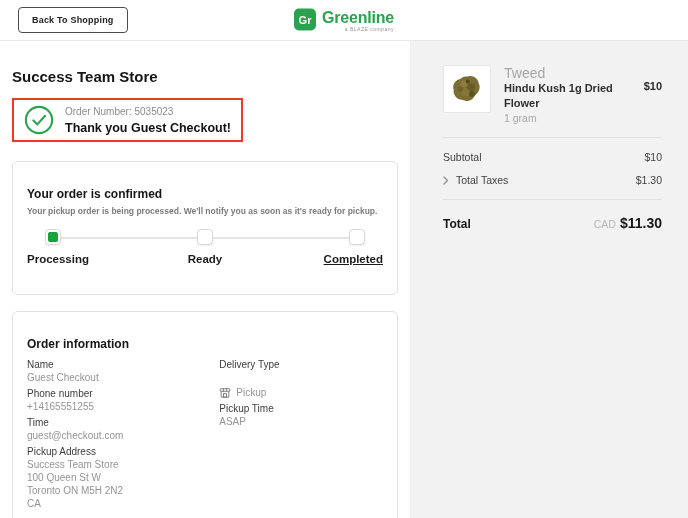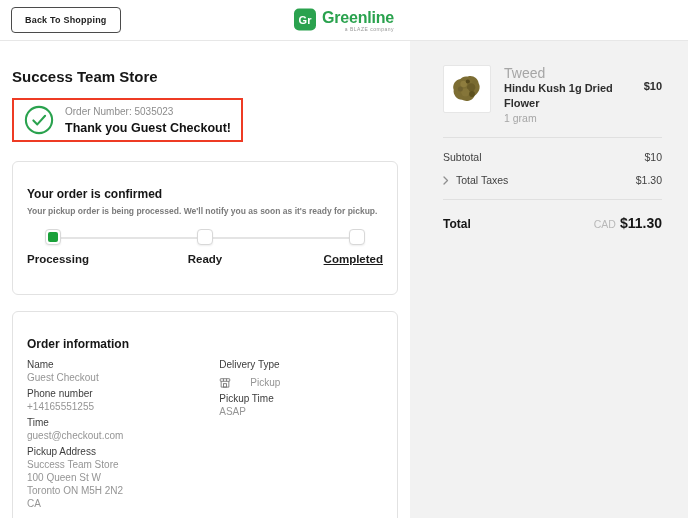--- a/index.html
+++ b/index.html
@@ -4,21 +4,21 @@
 <style>
   * { box-sizing: border-box; }
   html,body { margin:0; padding:0; }
   body {
     width:688px; height:518px; overflow:hidden;
     font-family:"Liberation Sans","DejaVu Sans",sans-serif;
     color:#1d1d1d; background:#fff;
   }
   
   .header { position:relative; height:41px; border-bottom:1px solid #e7e7e7; display:flex; align-items:center; background:#fff; }
-  .back-btn { margin-left:11px; padding:7px 13px; background:#fff; border:1px solid #4b4b4b; border-radius:4px;
+  .back-btn { margin-left:18px; padding:7px 13px; background:#fff; border:1px solid #4b4b4b; border-radius:4px;
               font-size:9px; font-weight:bold; letter-spacing:.2px; font-family:inherit; cursor:pointer; color:#222; }
   .logo { position:absolute; left:50%; top:50%; transform:translate(-50%,-50%); display:flex; align-items:flex-start; gap:6px; cursor:pointer; }
   .logo-badge { width:22px; height:22px; background:#2aa24e; color:#fff; border-radius:5px; font-weight:bold; font-size:11px;
                 display:flex; align-items:center; justify-content:center; }
   .logo-text { display:flex; flex-direction:column; align-items:flex-end; }
   .logo-brand { color:#2aa24e; font-size:16px; font-weight:600; letter-spacing:-.2px; line-height:17px; }
   .logo-tagline { font-size:5px; color:#979797; letter-spacing:.5px; }
   
   .main { display:flex; height:477px; }
   .content { width:410px; padding:0 12px; }
@@ -43,21 +43,21 @@
   .step-label { position:absolute; top:24px; font-size:11.5px; font-weight:bold; color:#1b1b1b; }
   .lbl1 { left:0; } .lbl2 { left:50%; transform:translateX(-50%); } .lbl3 { right:0;text-decoration:underline; }
   
   .info-card { margin-top:16px; }
   .oi-grid { display:flex; margin-top:7px; }
   .oi-col-left { width:54%; }
   .oi-col-right { flex:1; }
   .field { margin-bottom:3px; }
   .f-label { font-size:10px; color:#3d3d3d; line-height:13px; }
   .f-value { font-size:10px; color:#959595; line-height:13px; }
-  .pickup-value { display:flex; align-items:center; gap:19px; margin-top:5px; }
+  .pickup-value { display:flex; align-items:center; gap:5px; margin-top:15px; }
   .store-icon svg { display:block; }
   
   .pay-card { margin-top:16px; padding-bottom:8px; }
   
   .sidebar { flex:1; background:#f2f2f2; padding:24px 26px 0 33px; }
   .product { display:flex; align-items:flex-start; gap:13px; }
   .prod-img { width:48px; height:48px; background:#fff; border:1px solid #e6e6e6; border-radius:2px; flex:0 0 auto;
               display:flex; align-items:center; justify-content:center; }
   .prod-info { flex:1; padding-top:1px; }
   .prod-brand { font-size:14px; color:#a6a6a6; line-height:15px; }

